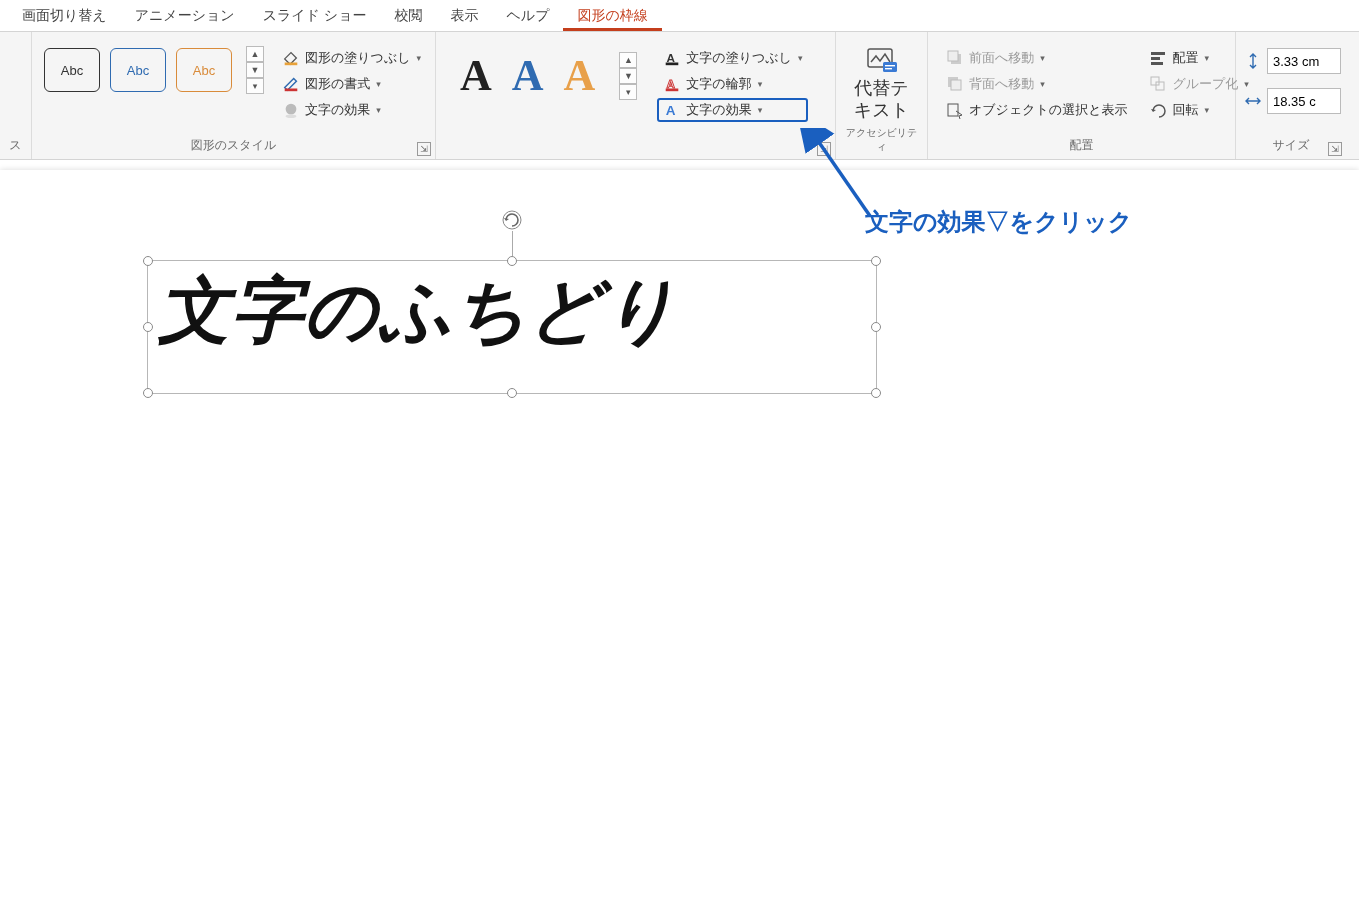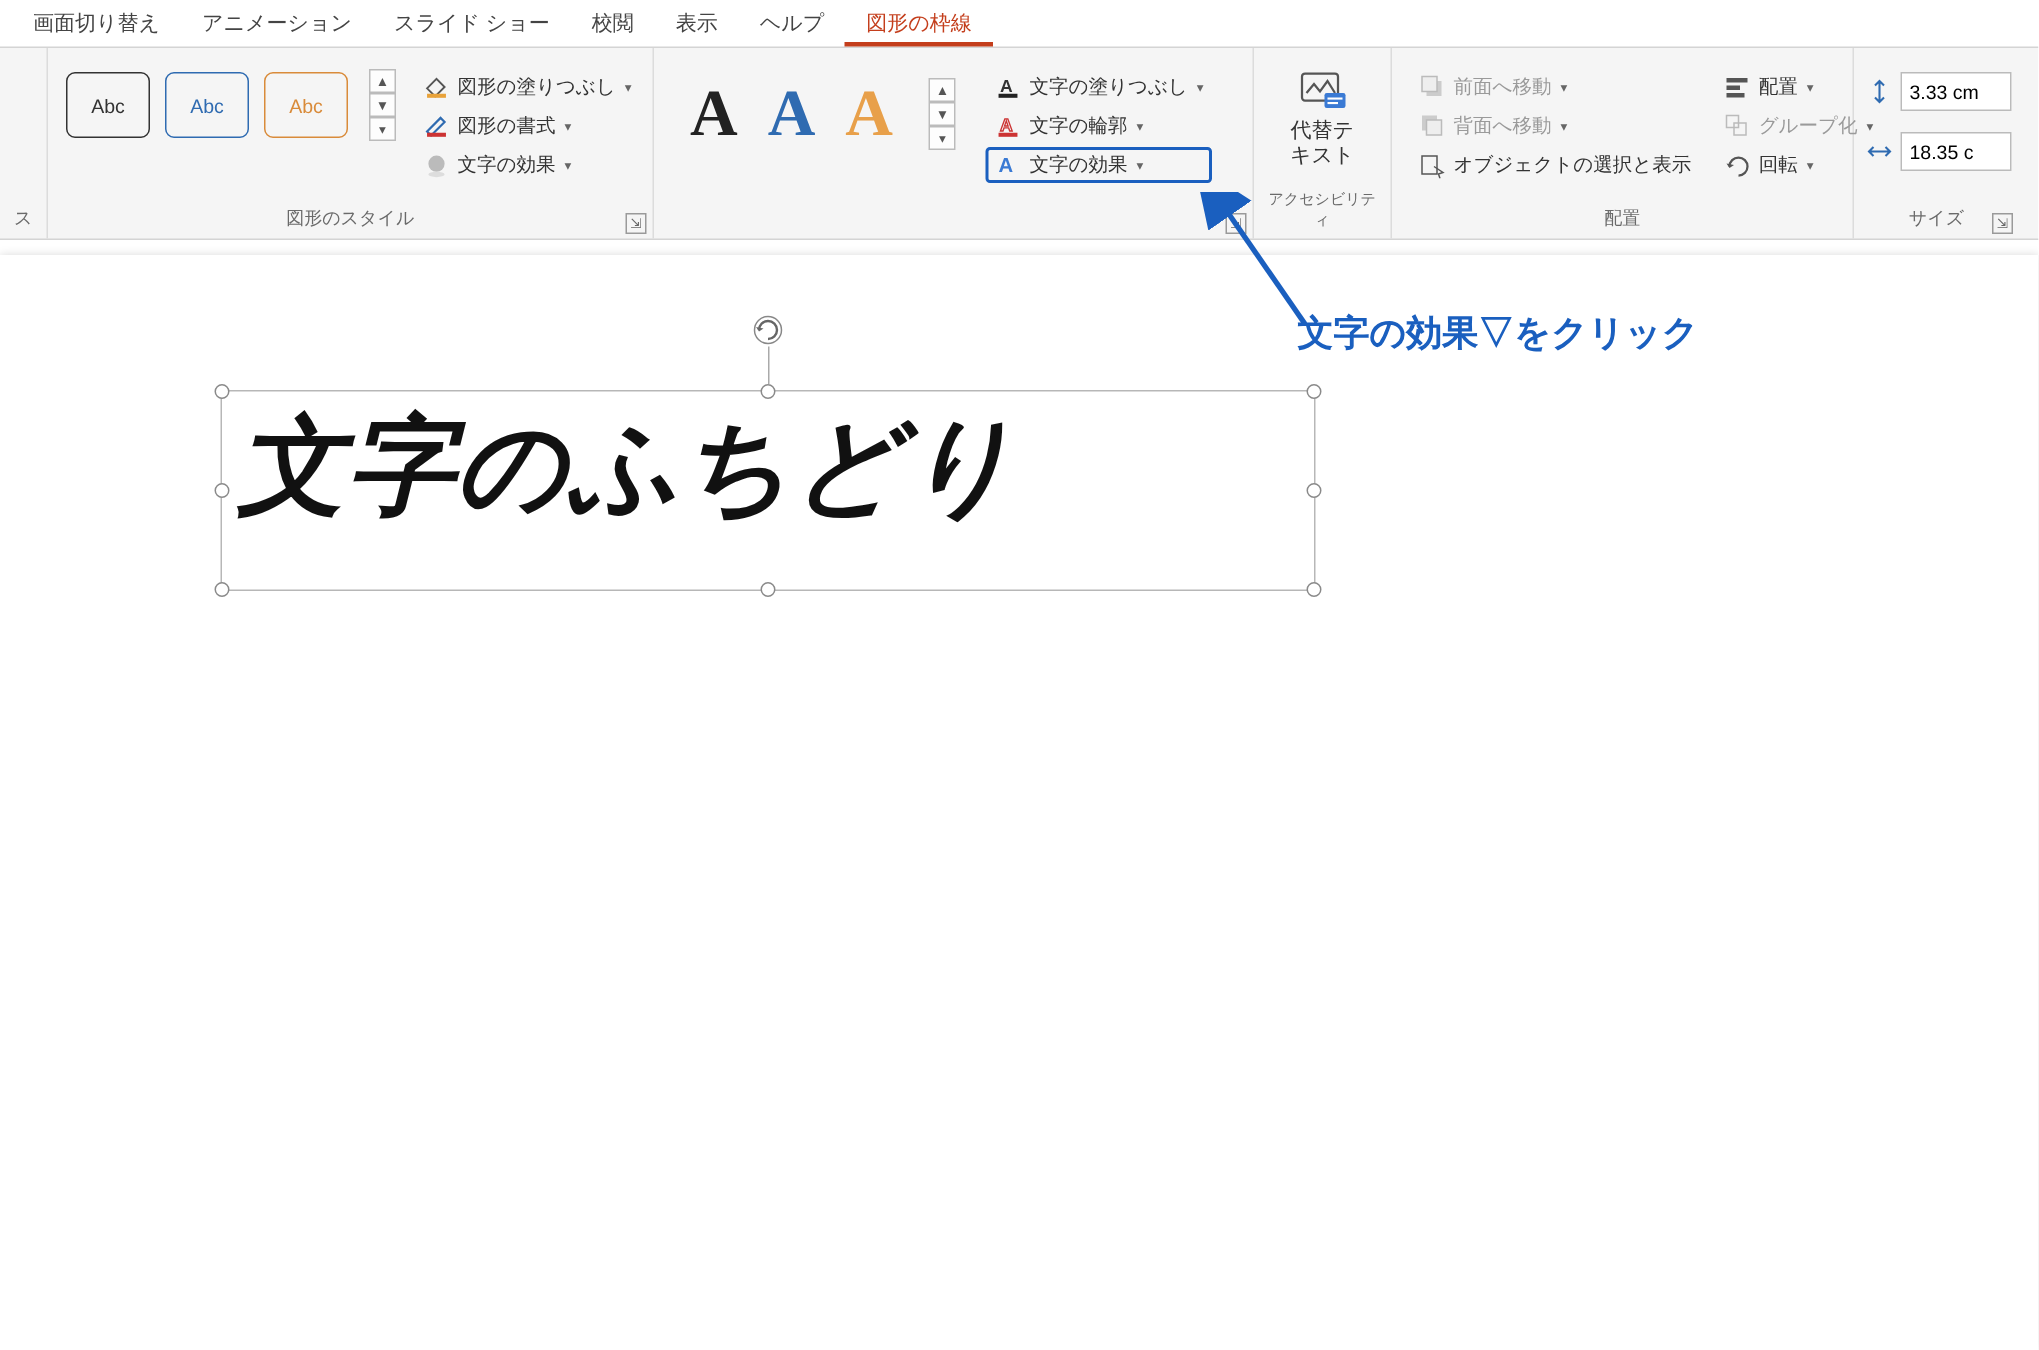--- a/index.html
+++ b/index.html
@@ -34,21 +34,21 @@
   
   .wordart-gallery { display:flex; align-items:center; gap:20px; padding: 14px 14px 0 18px; }
   .wa { font-size: 44px; font-weight: 600; font-family: "Times New Roman", serif; }
   .wa.black { color:#222; }
   .wa.blue { color:#2f6bb1; }
   .wa.orange-fill { color:#e8a04a; }
 
   
   .big-btn { display:flex; flex-direction:column; align-items:center; justify-content:center; gap:2px; width:68px; padding-top:10px; cursor:pointer; }
   .big-btn .icon-lg { width:34px; height:30px; }
-  .big-btn .lbl { font-size:14px; text-align:center; line-height:1.2; color:#333; }
+  .big-btn .lbl { font-size:18px; text-align:center; line-height:1.2; color:#333; }
 
   
   .size-fields { display:flex; flex-direction:column; gap:14px; padding:12px 4px 0 2px; }
   .size-row { display:flex; align-items:center; gap:5px; }
   .size-box { border:1px solid #bbb; background:#fff; width:74px; height:26px; font-size:13px; padding:2px 5px; display:flex; align-items:center; }
 
   
   .canvas-wrap { position:absolute; left:0; top:170px; right:0; bottom:0; background:#f0f0f0; }
   .slide { position:absolute; left:0; top:0; width:1359px; height:730px; background:#fff; box-shadow: 0 0 6px rgba(0,0,0,0.15); }
   .text-shape { position:absolute; left:147px; top:90px; width:730px; height:134px; border:1px solid #b7b7b7; }

